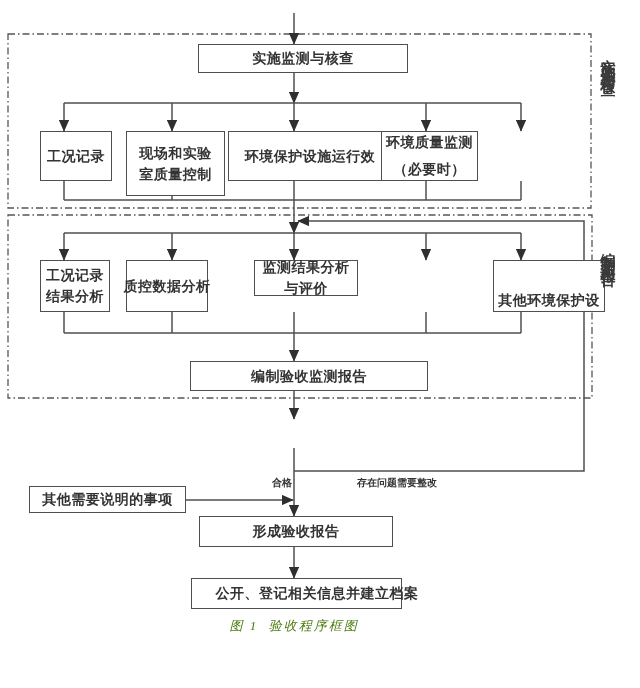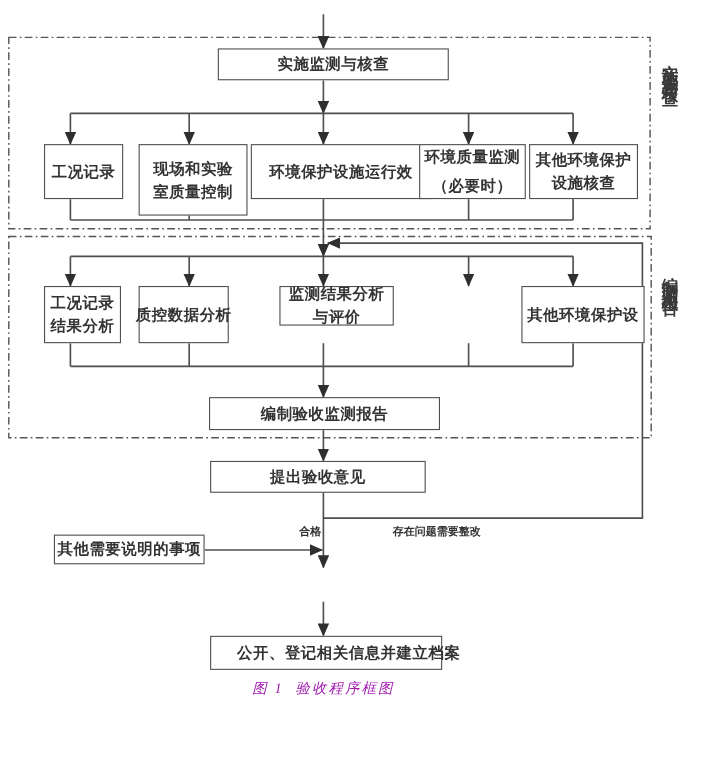--- a/index.html
+++ b/index.html
@@ -21,21 +21,21 @@
     font-size:15px; font-weight:700; color:#3a3a3a; letter-spacing:4px;
     white-space:pre;
   }
   .branch-label {
     position:absolute; font-size:10px; font-weight:600; color:#333;
     white-space:nowrap;
   }
   .caption {
     position:absolute; left:94px; top:617px; width:400px; text-align:center;
     font-family:"Liberation Serif", serif; font-style:italic;
-    font-size:13px; color:#a21caf; letter-spacing:2px; white-space:pre;
+    font-size:13px; color:#4d7c0f; letter-spacing:2px; white-space:pre;
   }
 </style>
 </head>
 <body>
 
 <div class="stage">
 
   <svg class="wires" viewBox="0 0 640 688" xmlns="http://www.w3.org/2000/svg">
     <defs>
       <marker id="ah" viewBox="0 0 8 7" refX="7.5" refY="3.5" markerWidth="8" markerHeight="7" orient="auto">
@@ -105,55 +105,51 @@
     <div>现场和实验</div>
     <div>室质量控制</div>
   </div>
   <div class="node" style="left:228px; top:131px; width:164px; height:50px;">
     <div>环境保护设施运行效</div>
   </div>
   <div class="node" style="left:381px; top:131px; width:97px; height:50px;justify-content:space-between;">
     <div>环境质量监测</div>
     <div>（必要时）</div>
   </div>
-  <div class="node" style="left:481px; top:131px; width:99px; height:50px;">
-    <div>其他环境保护</div>
-    <div>设施核查</div>
-  </div>
 
   <div class="node" style="left:40px; top:260px; width:70px; height:52px;">
     <div>工况记录</div>
     <div>结果分析</div>
   </div>
   <div class="node" style="left:126px; top:260px; width:82px; height:52px;">
     <div>质控数据分析</div>
   </div>
   <div class="node" style="left:254px; top:260px; width:104px; height:36px;">
     <div>监测结果分析</div>
     <div>与评价</div>
   </div>
-  <div class="node" style="left:474px; top:260px; width:112px; height:52px;">
+  <div class="node" style="left:493px; top:260px; width:112px; height:52px;justify-content:flex-end;">
     <div>其他环境保护设</div>
   </div>
 
-  <div class="node" style="left:190px; top:361px; width:210px; height:30px;">
+  <div class="node" style="left:190px; top:361px; width:238px; height:30px;">
     <div>编制验收监测报告</div>
   </div>
 
-  <div class="node" style="left:191px; top:419px; width:196px; height:29px;">
-    <div>提出验收意见</div>
-  </div>
 
   <div class="branch-label" style="left:230px; top:476px; width:62px; text-align:right;">合格</div>
   <div class="branch-label" style="left:357px; top:476px;">存在问题需要整改</div>
 
-  <div class="node" style="left:29px; top:486px; width:137px; height:27px;margin-left:20px;">
+  <div class="node" style="left:29px; top:486px; width:157px; height:27px;">
     <div>其他需要说明的事项</div>
   </div>
 
+  <div class="node" style="left:199px; top:516px; width:194px; height:31px;">
+    <div>形成验收报告</div>
+  </div>
 
   <div class="node" style="left:191px; top:578px; width:211px; height:31px;padding-left:41px;">
     <div>公开、登记相关信息并建立档案</div>
   </div>
 
   <div class="vlabel" style="left:598px; top:46px;">实施监测与核查</div>
   <div class="vlabel" style="left:598px; top:240px;">编制监测报告</div>
 
   <div class="caption">图 1  验收程序框图</div>
 

